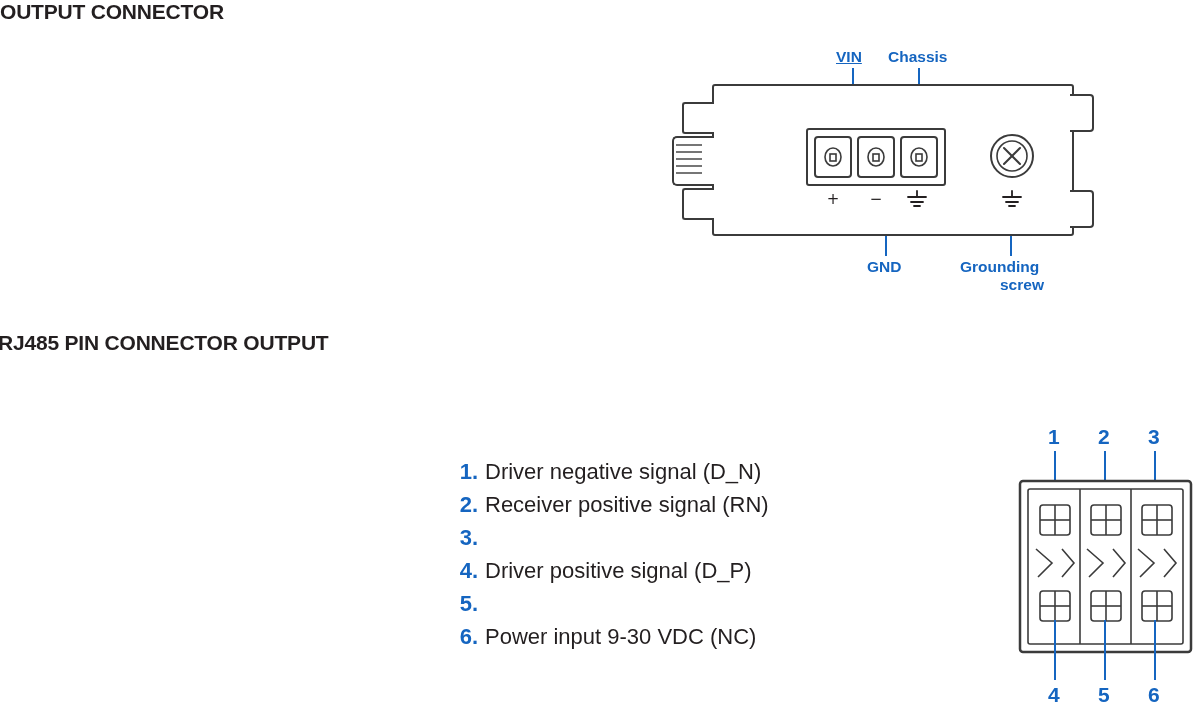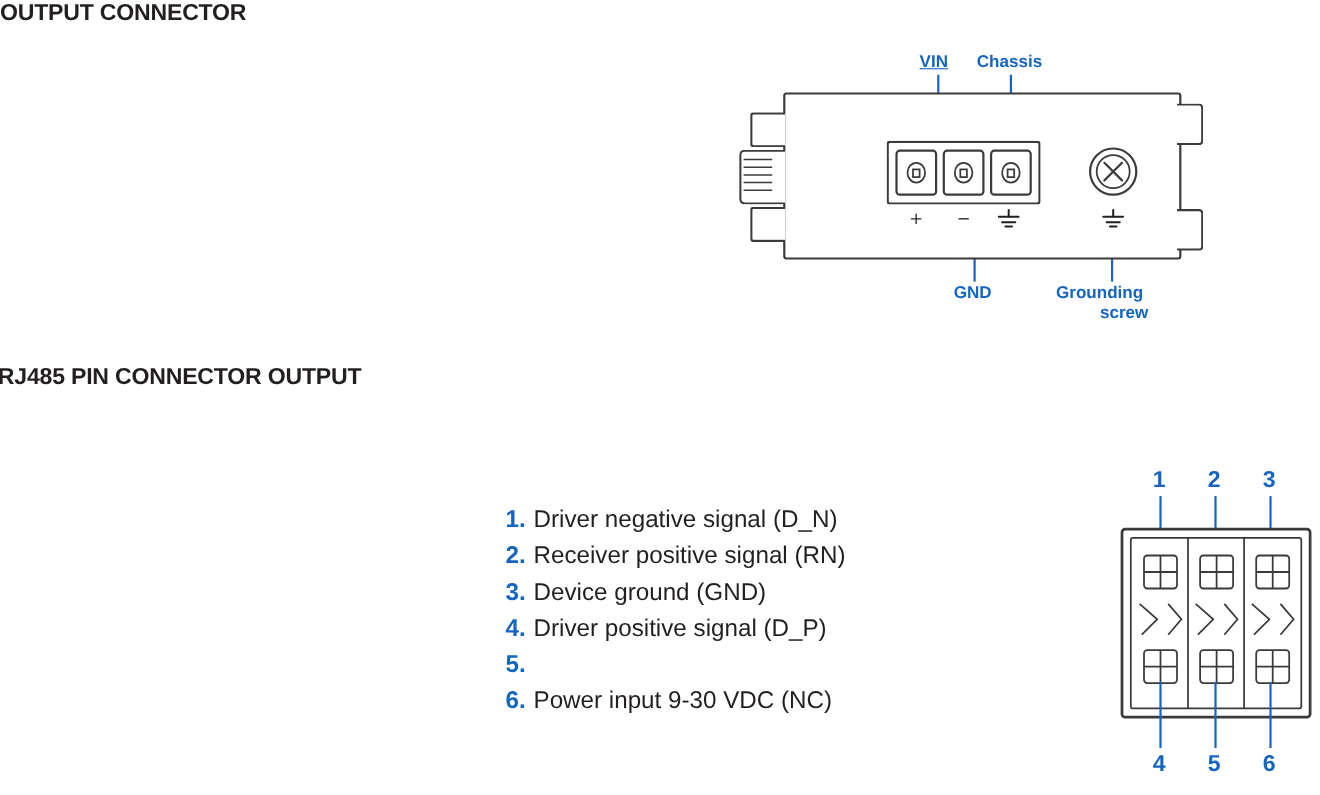--- a/index.html
+++ b/index.html
@@ -206,21 +206,20 @@
   <div class="row">
     <span class="num">1.</span>
     <span>Driver negative signal (D_N)</span>
   </div>
   <div class="row">
     <span class="num">2.</span>
     <span>Receiver positive signal (RN)</span>
   </div>
   <div class="row">
     <span class="num">3.</span>
-    <span>Device ground (GND)</span>
   </div>
   <div class="row">
     <span class="num">4.</span>
     <span>Driver positive signal (D_P)</span>
   </div>
   <div class="row">
     <span class="num">5.</span>
   </div>
   <div class="row">
     <span class="num">6.</span>

